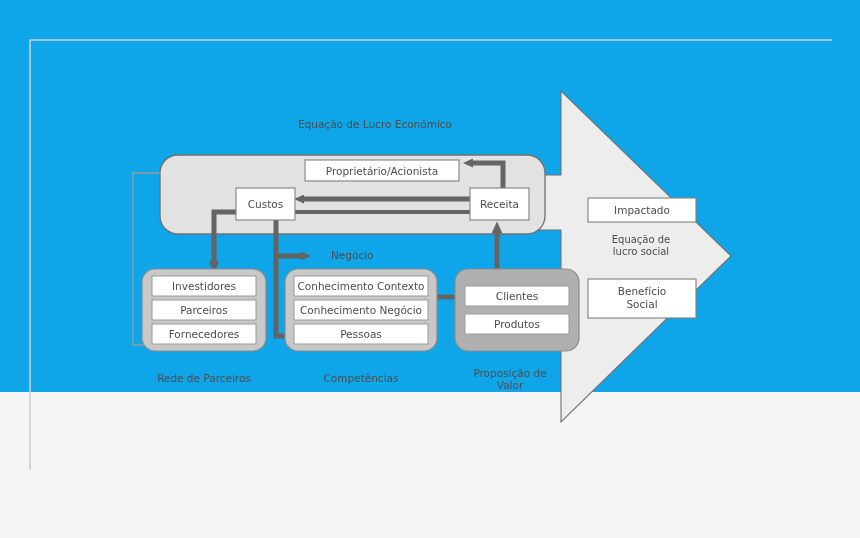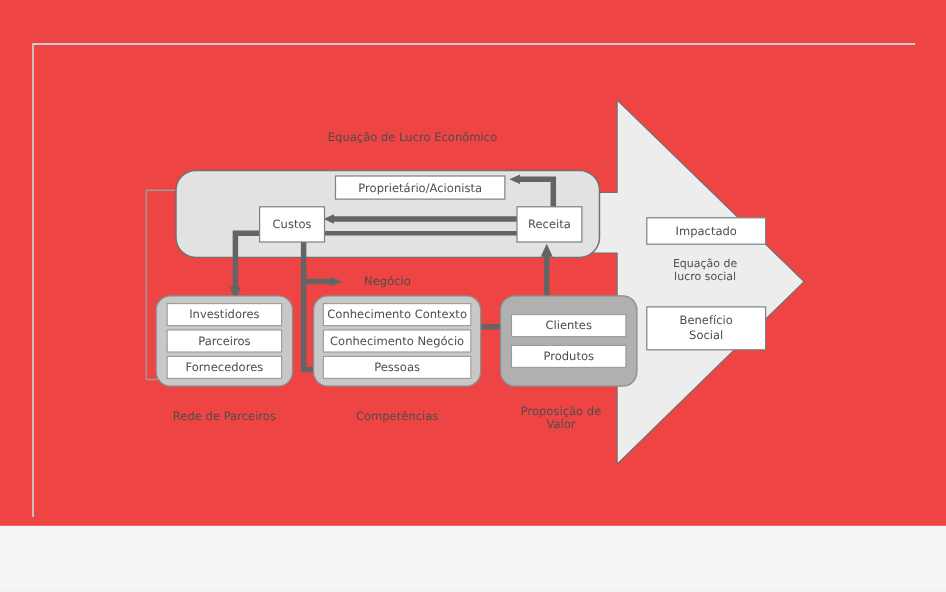--- a/index.html
+++ b/index.html
@@ -9,22 +9,22 @@
   }
   body {
     width: 860px;
     height: 538px;
     font-family: "DejaVu Sans", "Liberation Sans", sans-serif;
     overflow: hidden;
   }
   #canvas {
     position: relative;
     width: 860px;
-    height: 478px;
-    background: #ef4444;
+    height: 392px;
+    background: #0ea5e9;
   }
   #diagram-svg {
     position: absolute;
     left: 0;
     top: 0;
     width: 860px;
     height: 538px;
   }
   .lbl {
     font-family: "DejaVu Sans", "Liberation Sans", sans-serif;

